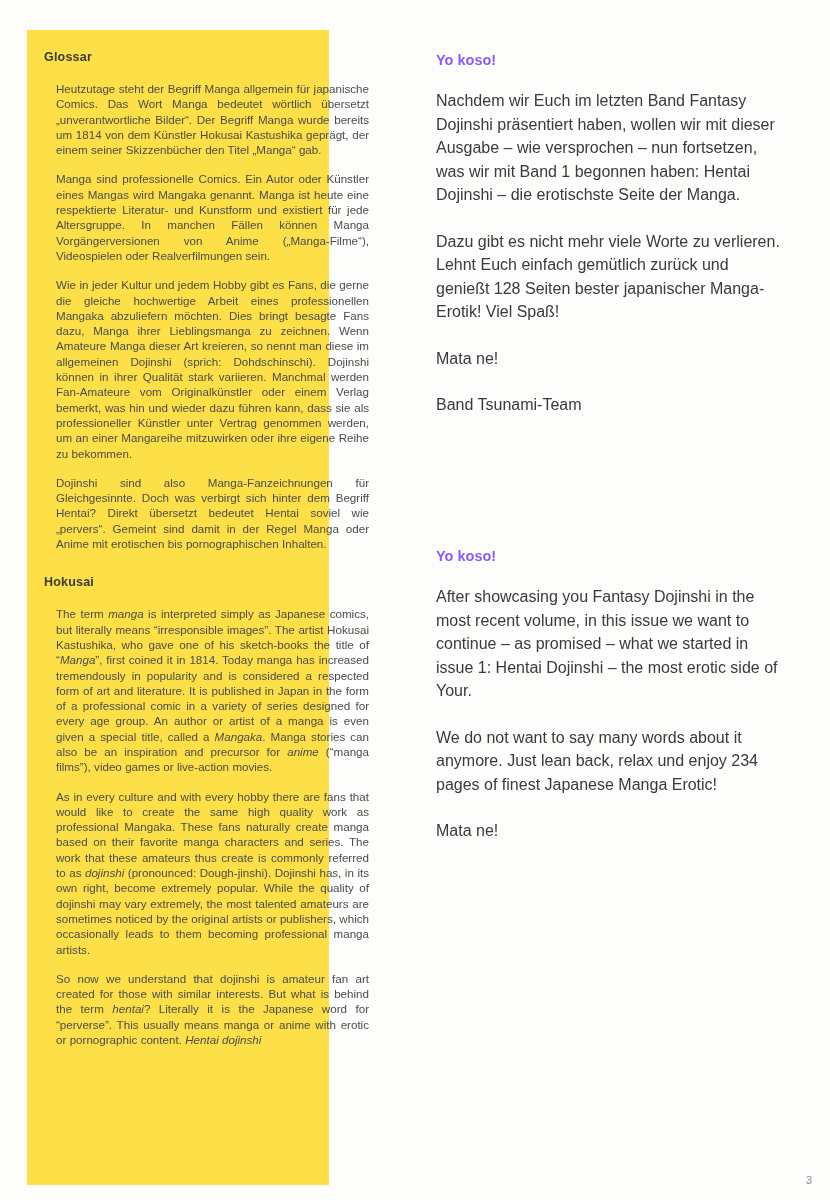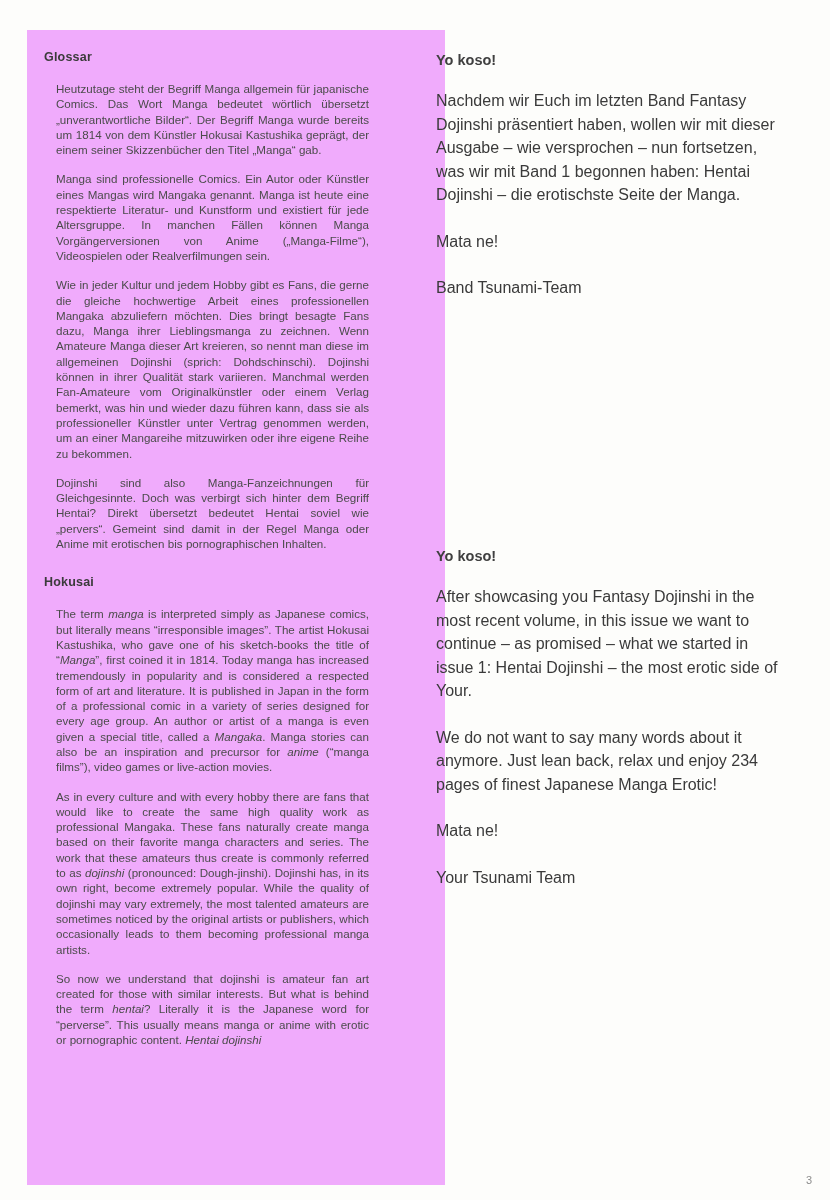--- a/index.html
+++ b/index.html
@@ -21,23 +21,23 @@
     position: absolute;
     inset: 0;
     background: #fdfdfb;
   }
 
   
   #left-panel {
     position: absolute;
     left: 27px;
     top: 30px;
-    width: 418px;
+    width: 302px;
     height: 1155px;
-    background: #f0abfc;
+    background: #fde047;
   }
 
   #left-inner {
     position: absolute;
     left: 17px;
     top: 20px;
     width: 325px;
   }
 
   .glossar-heading {
@@ -69,21 +69,21 @@
   #right-col {
     position: absolute;
     left: 436px;
     top: 52px;
     width: 348px;
   }
 
   .yokoso-heading {
     font-size: 14.5px;
     font-weight: bold;
-    color: #404040;
+    color: #8b5cf6;
     margin: 0 0 20px 0;
     line-height: 1.2;
   }
 
   .yokoso-p {
     font-size: 16px;
     line-height: 23.5px;
     color: #3a3a3a;
     text-align: left;
     margin: 0 0 23px 0;
@@ -132,33 +132,33 @@
       <p class="glossar-p"><span>So now we understand that dojinshi is amateur fan art created for those with similar interests. But what is behind the term </span><i>hentai</i><span>?   Literally it is the Japanese word for “perverse”.   This usually means manga or anime with erotic or pornographic content.   </span><i>Hentai dojinshi</i></p>
 
     </div>
   </div>
 
   <div id="right-col">
     <h2 class="yokoso-heading">Yo koso!</h2>
 
     <p class="yokoso-p">Nachdem wir Euch im letzten Band Fantasy Dojinshi präsentiert haben, wollen wir mit dieser Ausgabe – wie versprochen – nun fortsetzen, was wir mit Band 1 begonnen haben: Hentai Dojinshi – die erotischste Seite der Manga.</p>
 
+    <p class="yokoso-p">Dazu gibt es nicht mehr viele Worte zu verlieren. Lehnt Euch einfach gemütlich zurück und genießt 128 Seiten bester japanischer Manga-Erotik! Viel Spaß!</p>
 
     <p class="yokoso-p">Mata ne!</p>
 
     <p class="yokoso-p">Band Tsunami-Team</p>
   </div>
 
   <div id="right-col-2">
     <h2 class="yokoso-heading">Yo koso!</h2>
 
     <p class="yokoso-p">After showcasing you Fantasy Dojinshi in the most recent volume, in this issue we want to continue – as promised – what we started in issue 1: Hentai Dojinshi – the most erotic side of Your.</p>
 
     <p class="yokoso-p">We do not want to say many words about it anymore. Just lean back, relax und enjoy 234 pages of finest Japanese Manga Erotic!</p>
 
     <p class="yokoso-p">Mata ne!</p>
 
-    <p class="yokoso-p">Your Tsunami Team</p>
   </div>
 
   <div id="page-number">3</div>
 
 </div>
 
 </body></html>

